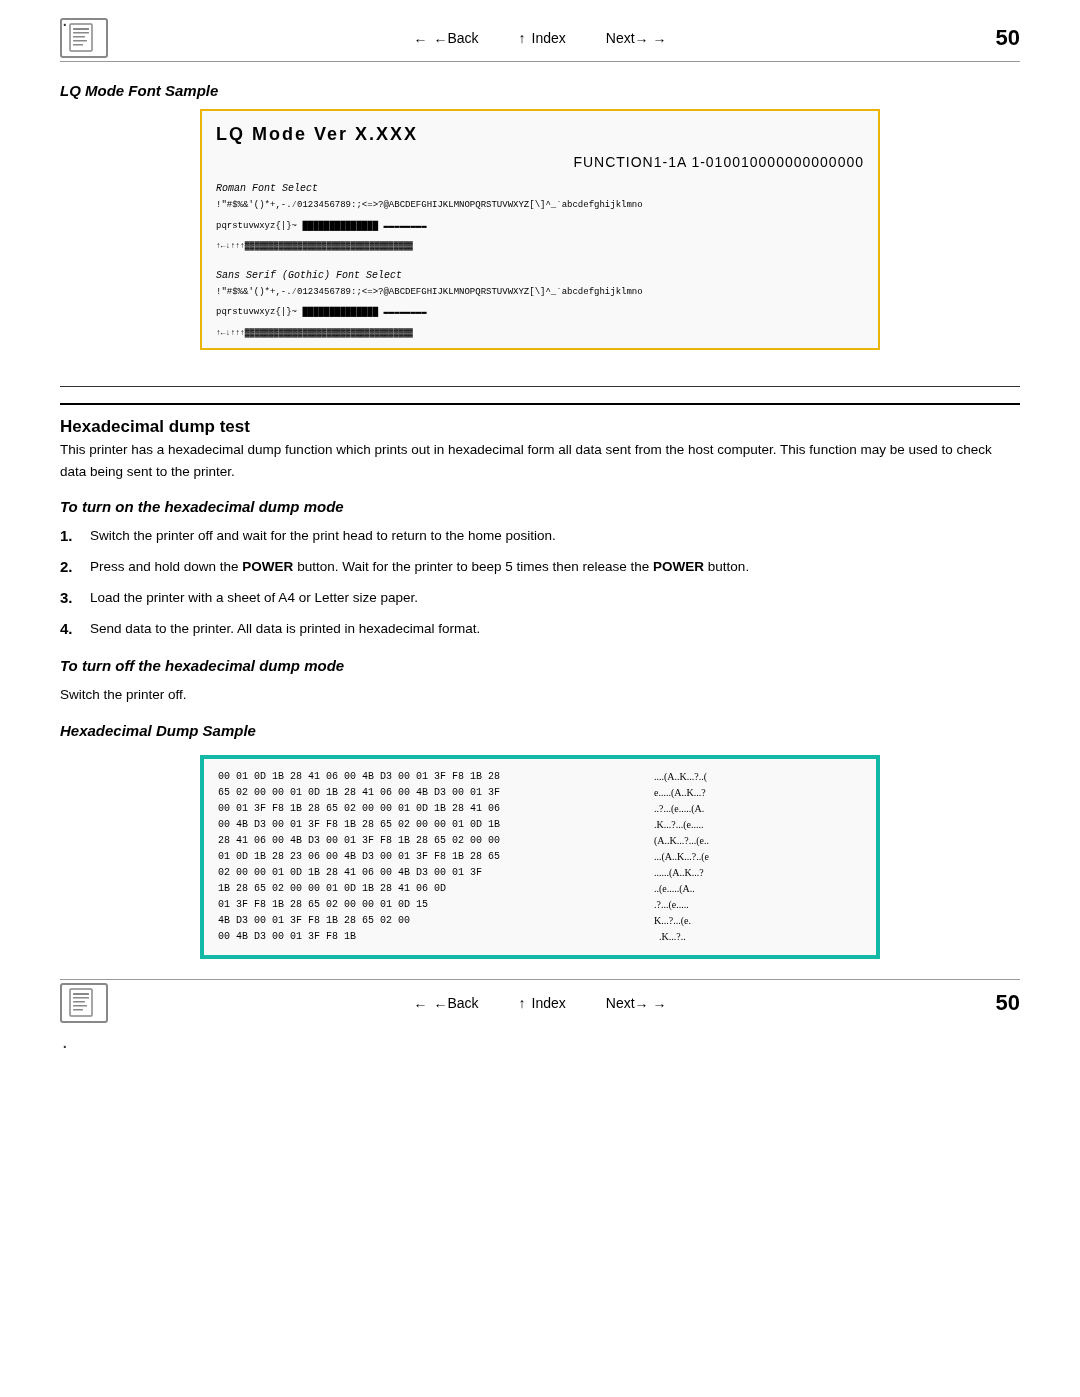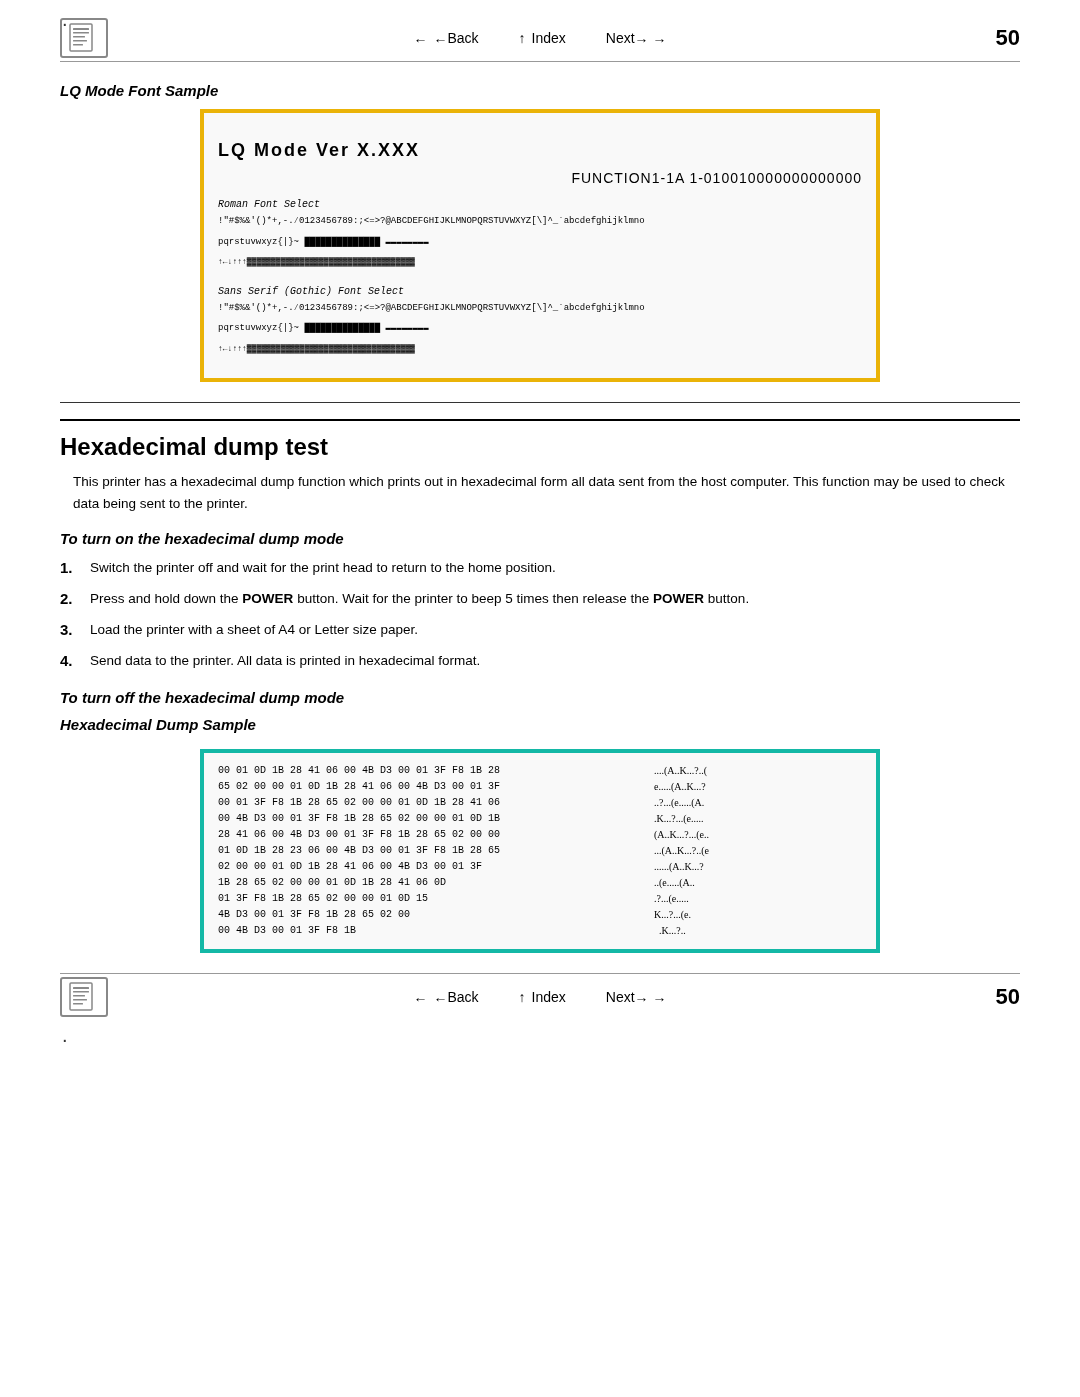--- a/index.html
+++ b/index.html
@@ -67,23 +67,23 @@
     
     .section-title-italic {
       font-style: italic;
       font-weight: bold;
       font-size: 15px;
       margin-bottom: 10px;
     }
 
     
     .lq-sample-box {
-      border: 4px solid #eab308;
-      padding: 24px 14px;
-      margin-bottom: 20px;
+      border: 2px solid #eab308;
+      padding: 10px 14px;
+      margin-bottom: 36px;
       background: #f9f9f9;
       font-size: 11px;
       line-height: 1.5;
       max-width: 680px;
       margin-left: auto;
       margin-right: auto;
     }
 
     .lq-sample-box .lq-title {
       font-size: 18px;
@@ -114,32 +114,31 @@
     }
 
     .lq-sample-box .font-chars-narrow {
       font-family: 'Courier New', monospace;
       font-size: 8px;
       line-height: 1.4;
     }
 
     
     .main-heading {
-      font-size: 24px;
-      font-weight: bold;
-      margin-bottom: 10px;
+      font-size: 17px;
+      font-weight: bold;
+      margin-bottom: 2px;
       border-top: 2px solid #000;
       padding-top: 12px;
     }
 
     .intro-text {
       font-size: 13.5px;
       line-height: 1.6;
       margin-bottom: 16px;
-      margin-left: 13px;
     }
 
     
     .subsection-title {
       font-style: italic;
       font-weight: bold;
       font-size: 15px;
       margin-bottom: 10px;
     }
 
@@ -312,20 +311,21 @@
       <span class="text">Load the printer with a sheet of A4 or Letter size paper.</span>
     </li>
     <li>
       <span class="num">4.</span>
       <span class="text">Send data to the printer. All data is printed in hexadecimal format.</span>
     </li>
   </ol>
 
   <p class="subsection-title">To turn off the hexadecimal dump mode</p>
 
+  <p class="intro-text">Switch the printer off.</p>
 
   <p class="section-title-italic">Hexadecimal Dump Sample</p>
 
   <div class="hex-dump-box">
     <div class="hex-dump-row">
       <span class="hex-col">00 01 0D 1B 28 41 06 00  4B D3 00 01 3F F8 1B 28</span>
       <span class="ascii-col">....(A..K...?..(&nbsp;</span>
     </div>
     <div class="hex-dump-row">
       <span class="hex-col">65 02 00 00 01 0D 1B 28  41 06 00 4B D3 00 01 3F</span>

